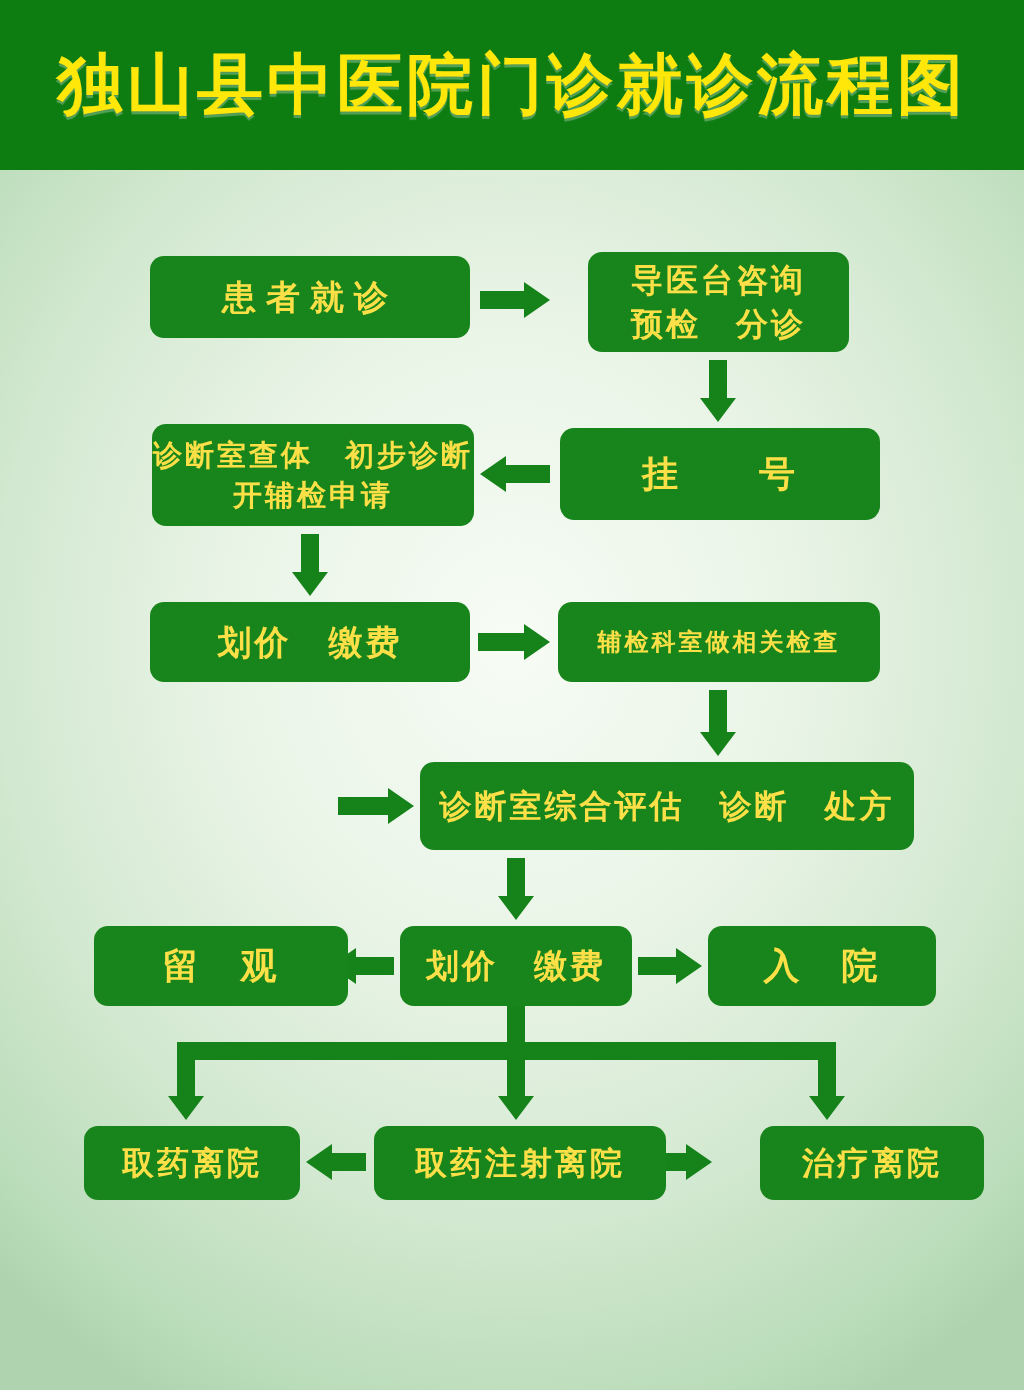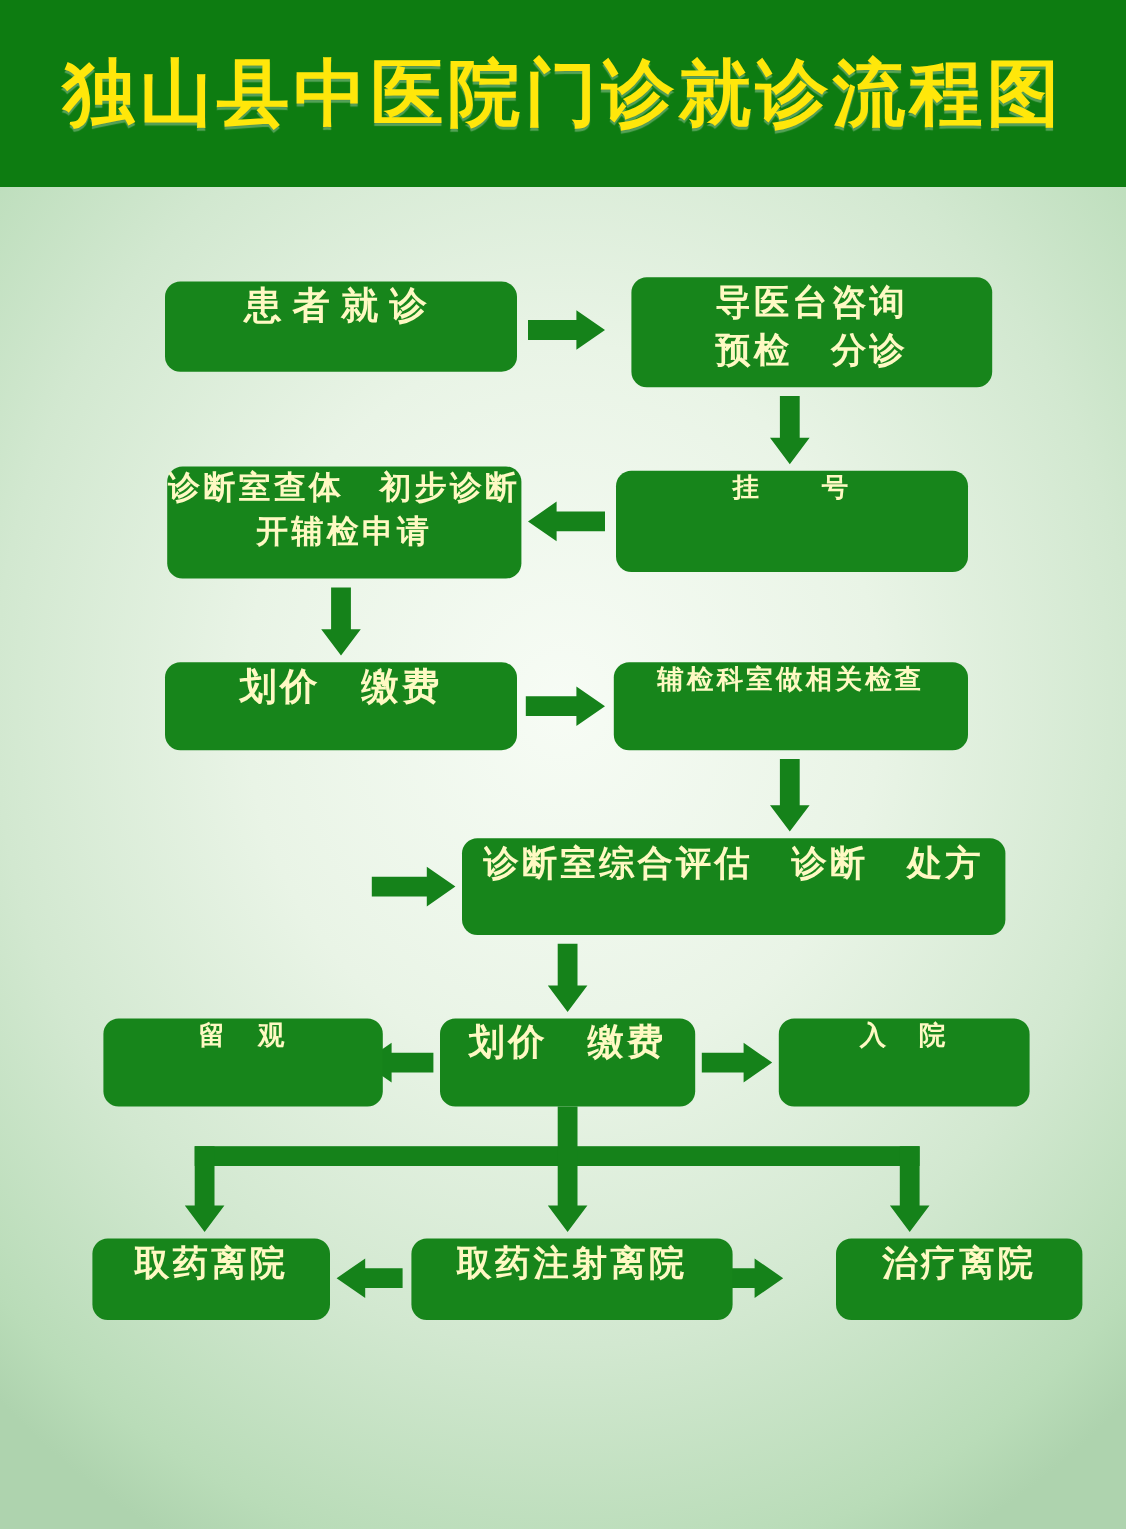--- a/index.html
+++ b/index.html
@@ -15,27 +15,27 @@
     z-index:3;
   }
   .title{
     margin:0;color:#ffe70a;font-size:66px;font-weight:800;letter-spacing:4px;
     text-shadow:0 3px 1px rgba(255,255,255,0.30), 0 1px 0 rgba(0,0,0,0.15);
     white-space:nowrap;
   }
   svg.arrows{position:absolute;top:0;left:0;z-index:1;}
   svg.arrows polygon, svg.arrows rect{fill:#15821a;}
   .node{
-    position:absolute;background:#17851b;border-radius:14px;color:#fef9c3;
-    display:flex;flex-direction:column;align-items:center;justify-content:flex-start;
+    position:absolute;background:#17851b;border-radius:14px;color:#fde047;
+    display:flex;flex-direction:column;align-items:center;justify-content:center;
     font-weight:700;text-align:center;z-index:2;line-height:1.38;
-    letter-spacing:3px;white-space:nowrap;font-family:Liberation Serif, serif;
+    letter-spacing:3px;white-space:nowrap;
   }
   .fs29{font-size:29px}.fs31{font-size:24px}.fs32{font-size:32px}
-  .fs33{font-size:33px}.fs34{font-size:34px}.fs36{font-size:24px}
+  .fs33{font-size:33px}.fs34{font-size:34px}.fs36{font-size:36px}
   .ls10{letter-spacing:10px}
 </style>
 </head>
 <body>
 
 <div class="poster">
 
   <div class="header">
     <h1 class="title">独山县中医院门诊就诊流程图</h1>
   </div>
@@ -70,21 +70,21 @@
 
     <polygon points="366,1153 332,1153 332,1144 306,1162 332,1180 332,1171 366,1171"></polygon>
 
     <polygon points="646,1153 686,1153 686,1144 712,1162 686,1180 686,1171 646,1171"></polygon>
   </svg>
 
   <div class="node fs34 ls10" style="left:150px;top:256px;width:320px;height:82px">
     <span>患者就诊</span>
   </div>
 
-  <div class="node fs32" style="left:574px;top:252px;width:328px;height:100px">
+  <div class="node fs32" style="left:588px;top:252px;width:261px;height:100px">
     <span>导医台咨询</span>
     <span>预检　分诊</span>
   </div>
 
   <div class="node fs36" style="left:560px;top:428px;width:320px;height:92px">
     <span>挂　　号</span>
   </div>
 
   <div class="node fs29" style="left:152px;top:424px;width:322px;height:102px">
     <span>诊断室查体　初步诊断</span>

